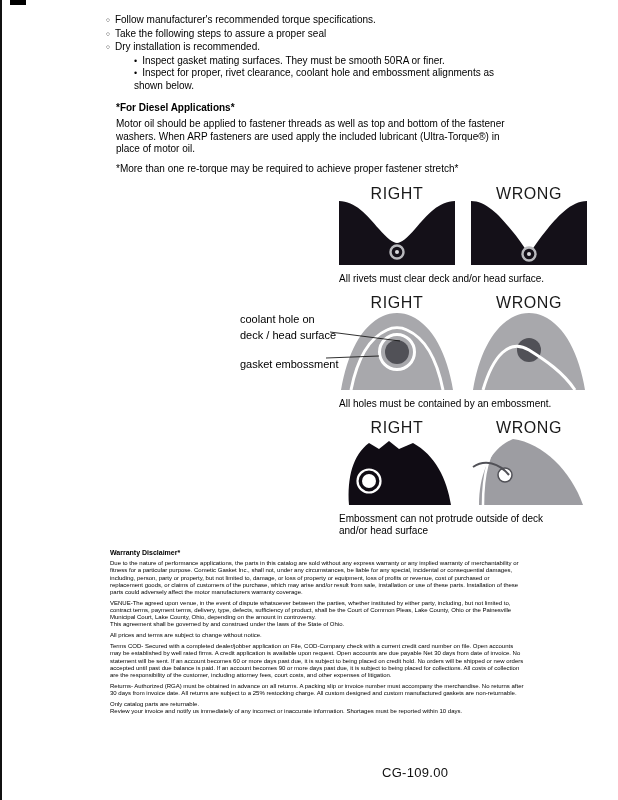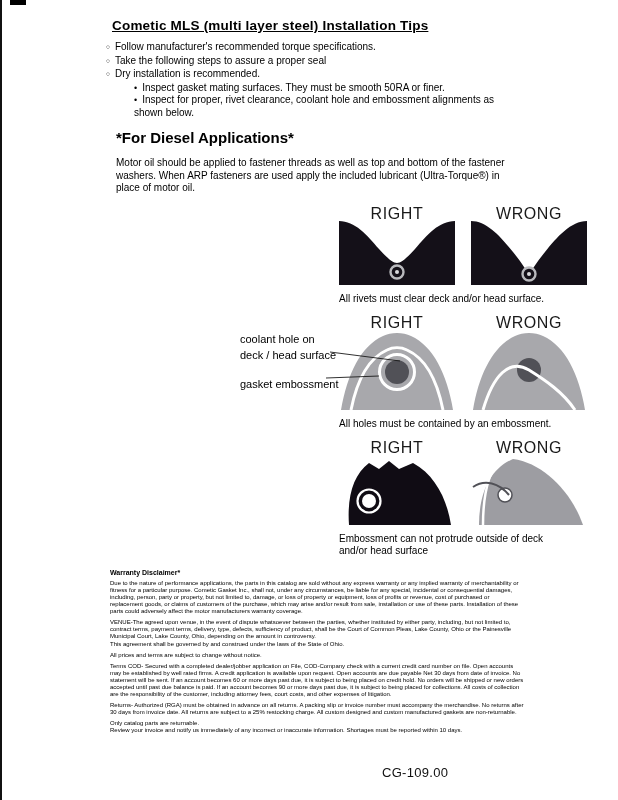--- a/index.html
+++ b/index.html
@@ -31,21 +31,21 @@
   
   .tips { margin-left: 4px; }
   .bullet { font-size: 10px; line-height: 12.5px; }
   .bullet .txt { vertical-align: top; }
   .l1::before { content: "○"; font-size: 6.5px; margin-right: 5px; position: relative; top: -1px; }
   .l2 { margin-left: 28px; }
   .l2::before { content: "•"; font-size: 9px; margin-right: 5px; }
 
   
   .diesel { margin: 10px 0 0 14px; width: 406px; }
-  .diesel-heading { font-size: 15px; font-weight: bold; margin-bottom: 11px; }
+  .diesel-heading { font-size: 10px; font-weight: bold; margin-bottom: 5px; }
   .diesel p { font-size: 10px; line-height: 12.6px; margin-bottom: 7px; }
   .diesel .note { margin-bottom: 0; }
 
   
   .figures { margin: 10px 0 0 100px; width: 440px; }
   .fig-row { position: relative; }
   .fig-pair { display: flex; gap: 16px; margin-left: 137px; position: relative; z-index: 1; }
   .fig-col { width: 116px; }
   .fig-label { text-align: center; font-size: 16px; letter-spacing: 0.6px; color: #1a1a1a; margin-bottom: 2px; height: 12px; }
   .fig-caption { font-size: 10px; margin: 4px 0 10px 137px; }
@@ -68,33 +68,33 @@
   }
 </style>
 </head>
 <body>
 
 <div class="page">
   <div class="scan-mark"></div>
 
   <div class="content">
 
-    <h1 class="title">Cometic MLS (multi layer steel) Installation Tips</h1>
 
     <div class="tips">
       <div class="bullet l1"><span class="txt">Follow manufacturer's recommended torque specifications.</span></div>
       <div class="bullet l1"><span class="txt">Take the following steps to assure a proper seal</span></div>
       <div class="bullet l1"><span class="txt">Dry installation is recommended.</span></div>
       <div class="bullet l2"><span class="txt">Inspect gasket mating surfaces.  They must be smooth 50RA or finer.</span></div>
       <div class="bullet l2"><span class="txt">Inspect for proper, rivet clearance, coolant hole and embossment alignments as shown below.</span></div>
     </div>
 
     <div class="diesel">
       <div class="diesel-heading">*For Diesel Applications*</div>
       <p>Motor oil should be applied to fastener threads as well as top and bottom of the fastener washers. When ARP fasteners are used apply the included lubricant (Ultra-Torque®) in place of motor oil.</p>
+      <p class="note">*More than one re-torque may be required to achieve proper fastener stretch*</p>
     </div>
 
     <div class="figures">
 
       <div class="fig-row">
         <div class="fig-pair">
           <div class="fig-col">
             <div class="fig-label">RIGHT</div>
             <svg width="116" height="66" viewBox="0 0 116 66">
               <path fill="#141018" d="M0,2 C16,2 28,16 40,30 C48,39 54,44 58,44 C62,44 68,39 76,30 C88,16 100,2 116,2 L116,66 L0,66 Z"></path>

